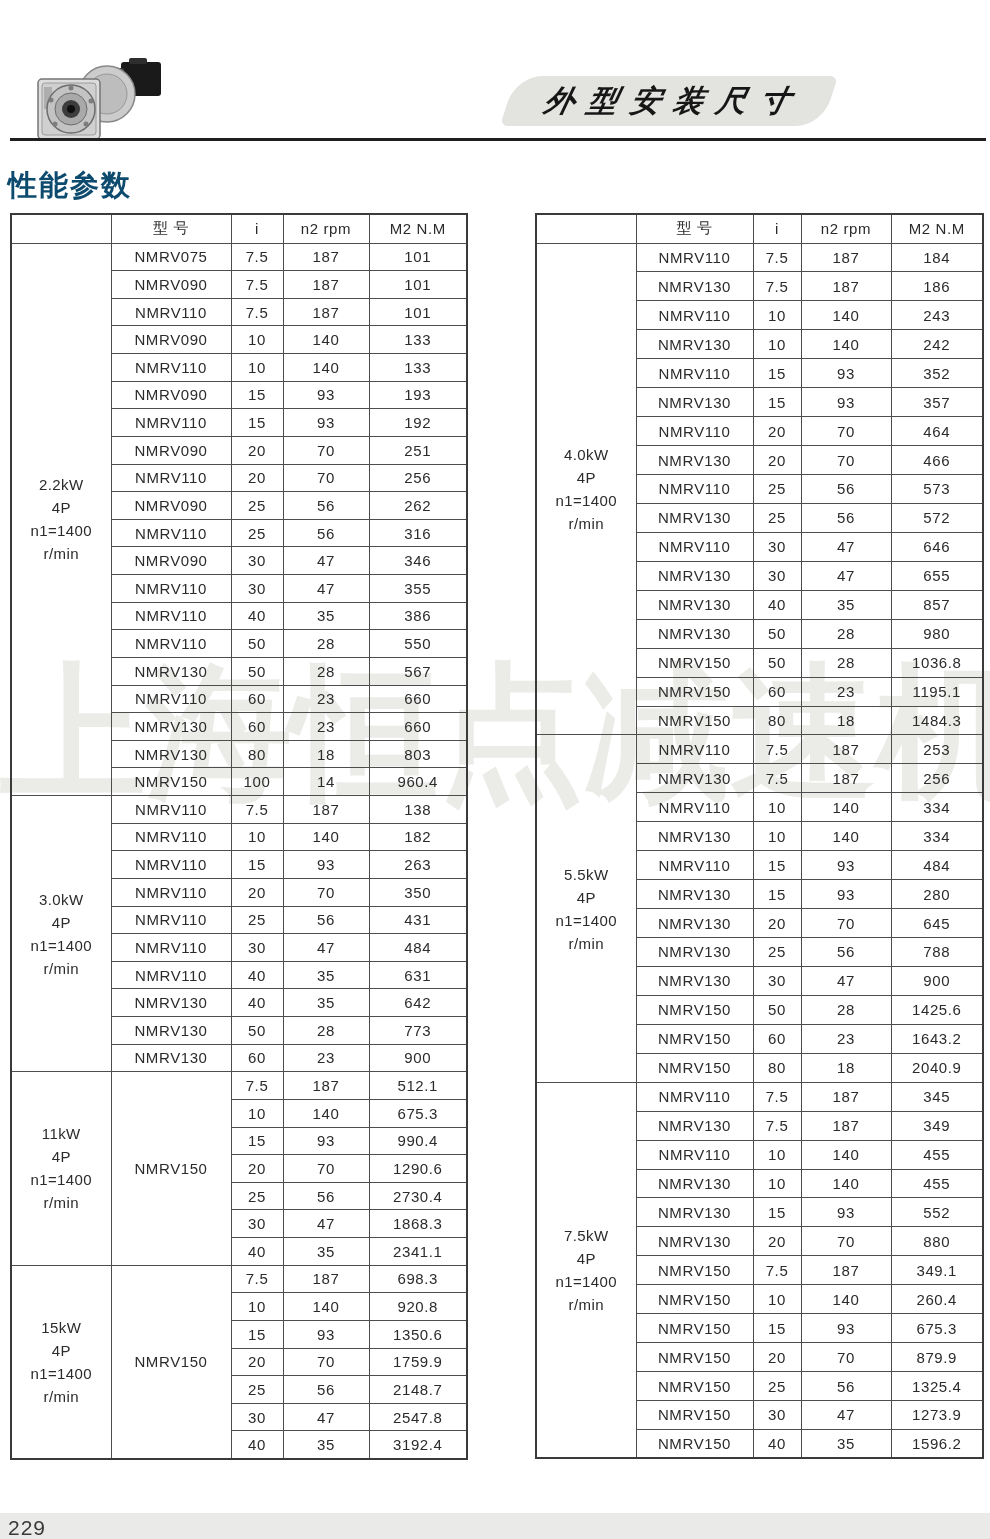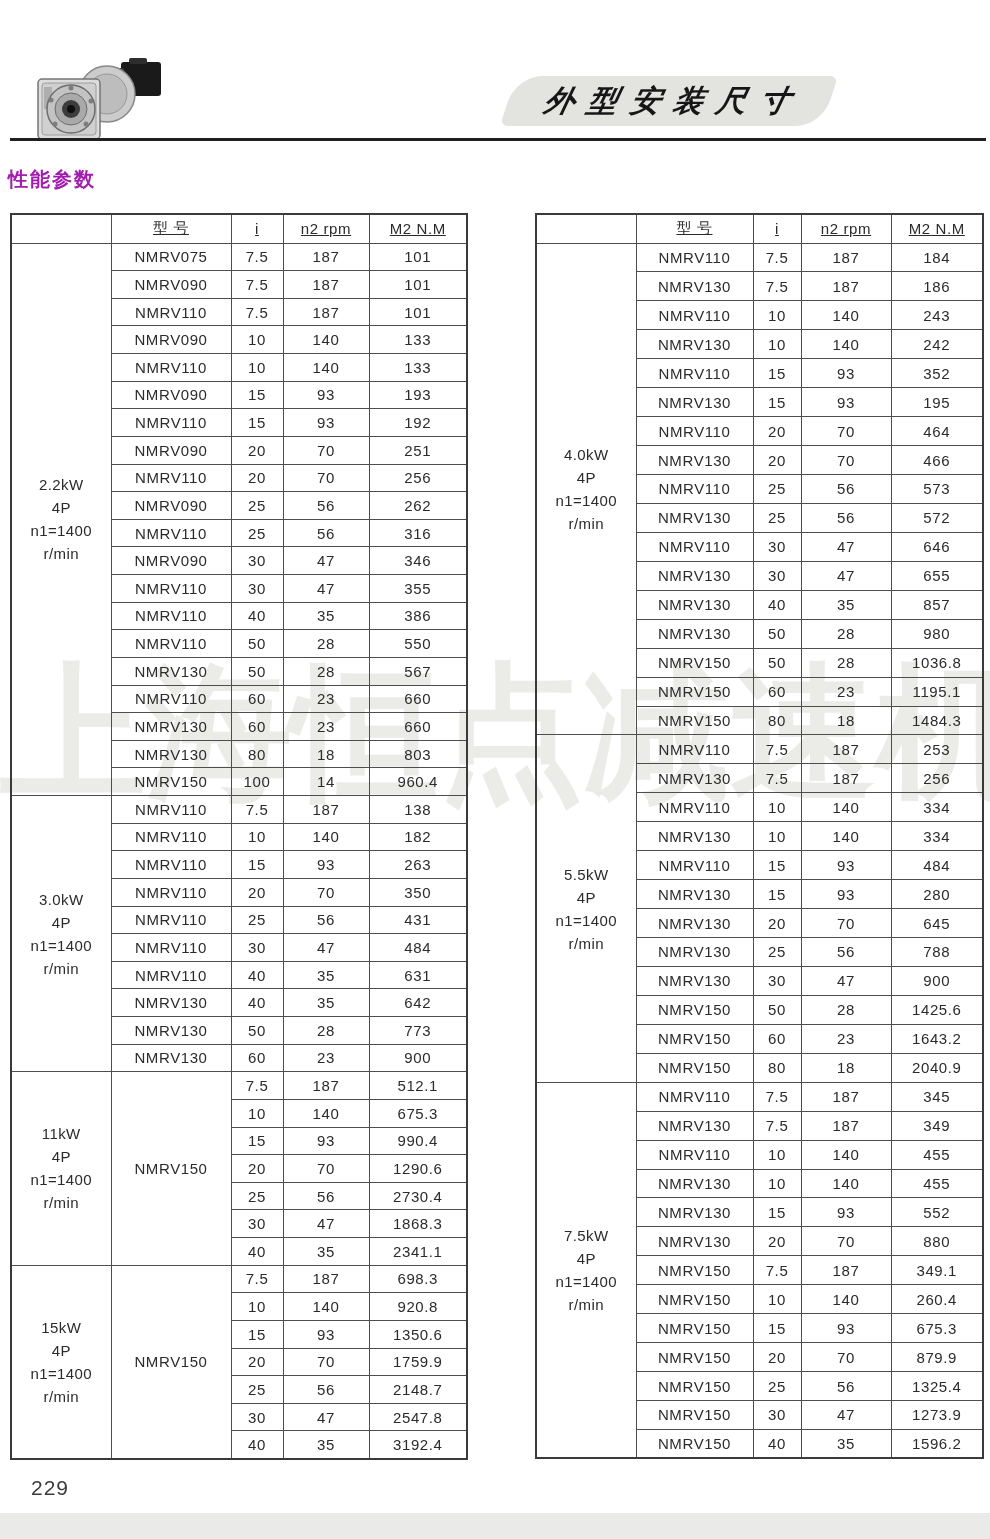--- a/index.html
+++ b/index.html
@@ -15,22 +15,22 @@
     border-radius:26px 8px 26px 8px;
     display:flex;align-items:center;justify-content:center;
   }
   .banner span{
     transform:skewX(6deg);font-style:italic;font-weight:bold;
     font-size:30px;letter-spacing:13px;color:#161616;white-space:nowrap;
     padding-left:10px;
   }
   .rule{position:absolute;left:10px;top:138px;width:976px;height:3px;background:#1f1f1f;z-index:2;}
   .section-title{
-    position:absolute;left:8px;top:166px;font-size:20px;font-weight:bold;
-    color:#a21caf;letter-spacing:2px;z-index:2;
+    position:absolute;left:8px;top:166px;font-size:29px;font-weight:bold;
+    color:#0c4a6e;letter-spacing:2px;z-index:2;
   }
   
   .watermark{
     position:absolute;left:0;top:636px;width:982px;z-index:0;
     text-align:left;font-size:146px;font-weight:bold;color:#ebebe8;
     letter-spacing:0px;white-space:nowrap;user-select:none;
   }
   
   table.ptable{
     position:absolute;border-collapse:collapse;table-layout:fixed;z-index:1;
@@ -45,23 +45,23 @@
   table.ptable thead tr{height:29px;}
   .t-left{left:10px;top:213px;width:456px;height:1245px;}
   .t-right{left:535px;top:213px;width:447px;height:1245px;}
   .t-left tbody tr{height:27.64px;}
   .t-right tbody tr{height:28.95px;}
   .t-left col.c-group{width:100px;} .t-left col.c-model{width:120px;}
   .t-left col.c-i{width:52px;} .t-left col.c-n2{width:86px;} .t-left col.c-m2{width:98px;}
   .t-right col.c-group{width:100px;} .t-right col.c-model{width:117px;}
   .t-right col.c-i{width:48px;} .t-right col.c-n2{width:90px;} .t-right col.c-m2{width:92px;}
   td.group-cell div{padding:3px 16px;letter-spacing:0.4px;text-align:center;}
-  th.col-header{letter-spacing:1px;text-decoration:underline;}
+  th.col-header{letter-spacing:1px;}
   
-  .page-number{position:absolute;left:8px;top:1476px;font-size:21px;color:#3a3a3a;letter-spacing:1px;z-index:2;margin-left:23px;}
+  .page-number{position:absolute;left:8px;top:1516px;font-size:21px;color:#3a3a3a;letter-spacing:1px;z-index:2;}
   .bottom-band{position:absolute;left:0;top:1513px;width:990px;height:26px;background:#eaeae8;z-index:1;}
 </style>
 </head>
 <body>
 
 <div class="logo">
   <svg width="132" height="86" viewBox="0 0 132 86">
     <rect x="88" y="6" width="40" height="34" rx="3" fill="#1a1a1a"></rect>
     <rect x="96" y="2" width="18" height="6" rx="2" fill="#2e2e2e"></rect>
     <rect x="82" y="12" width="9" height="24" fill="#303030"></rect>
@@ -440,21 +440,21 @@
       <tr>
         <td>NMRV110</td>
         <td>15</td>
         <td>93</td>
         <td>352</td>
       </tr>
       <tr>
         <td>NMRV130</td>
         <td>15</td>
         <td>93</td>
-        <td>195</td>
+        <td>357</td>
       </tr>
       <tr>
         <td>NMRV110</td>
         <td>20</td>
         <td>70</td>
         <td>464</td>
       </tr>
       <tr>
         <td>NMRV130</td>
         <td>20</td>

